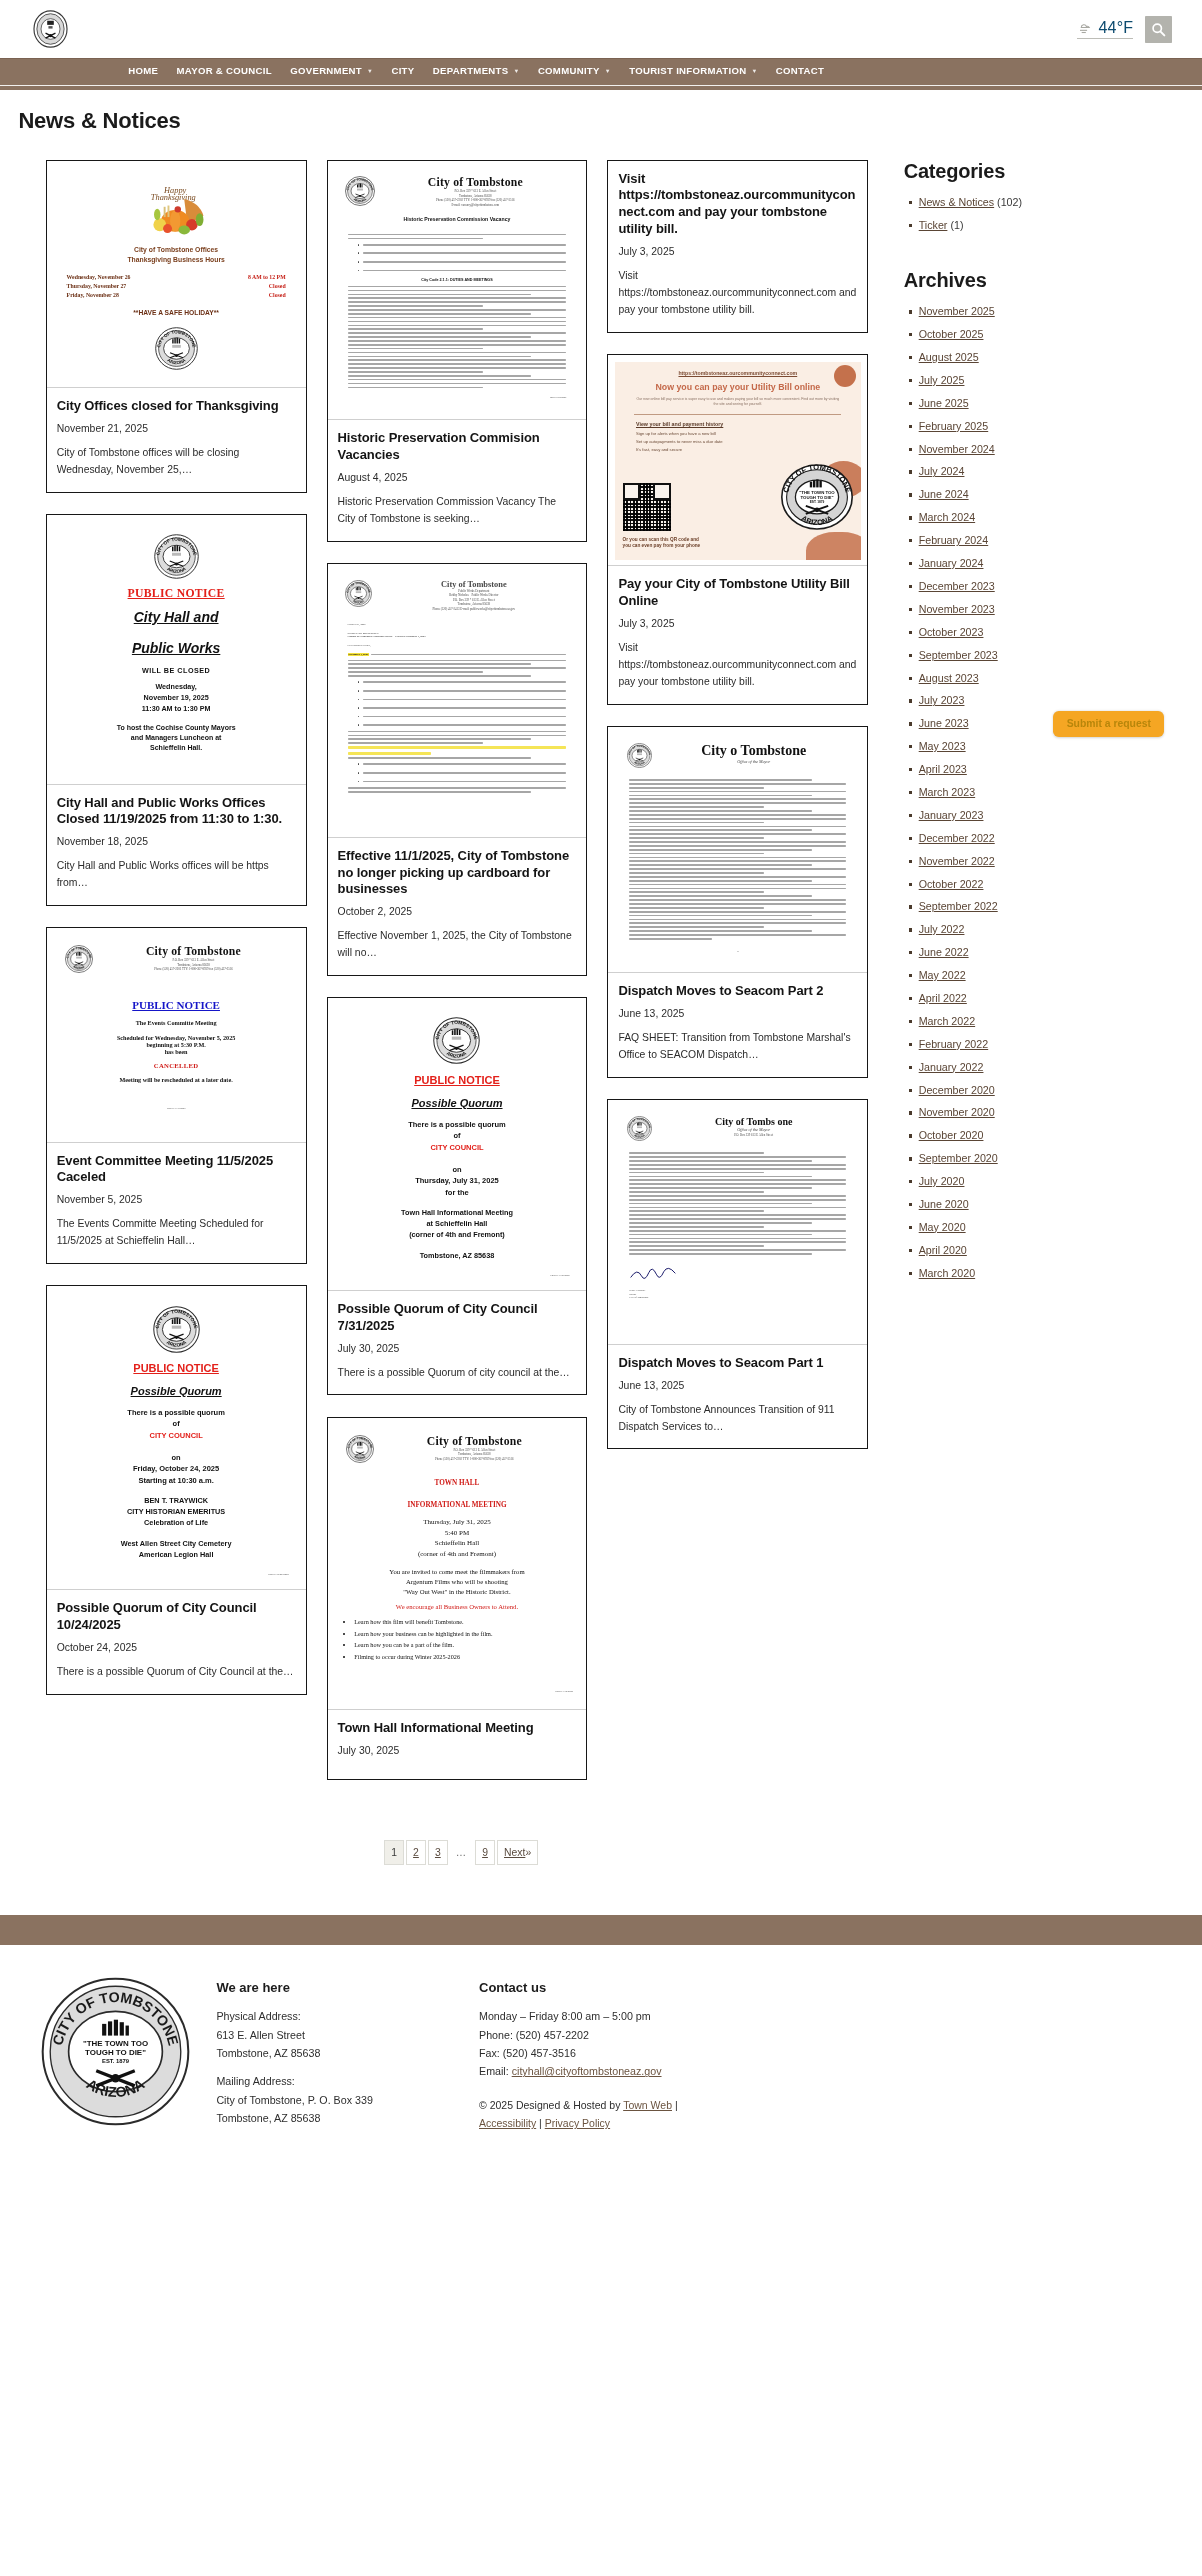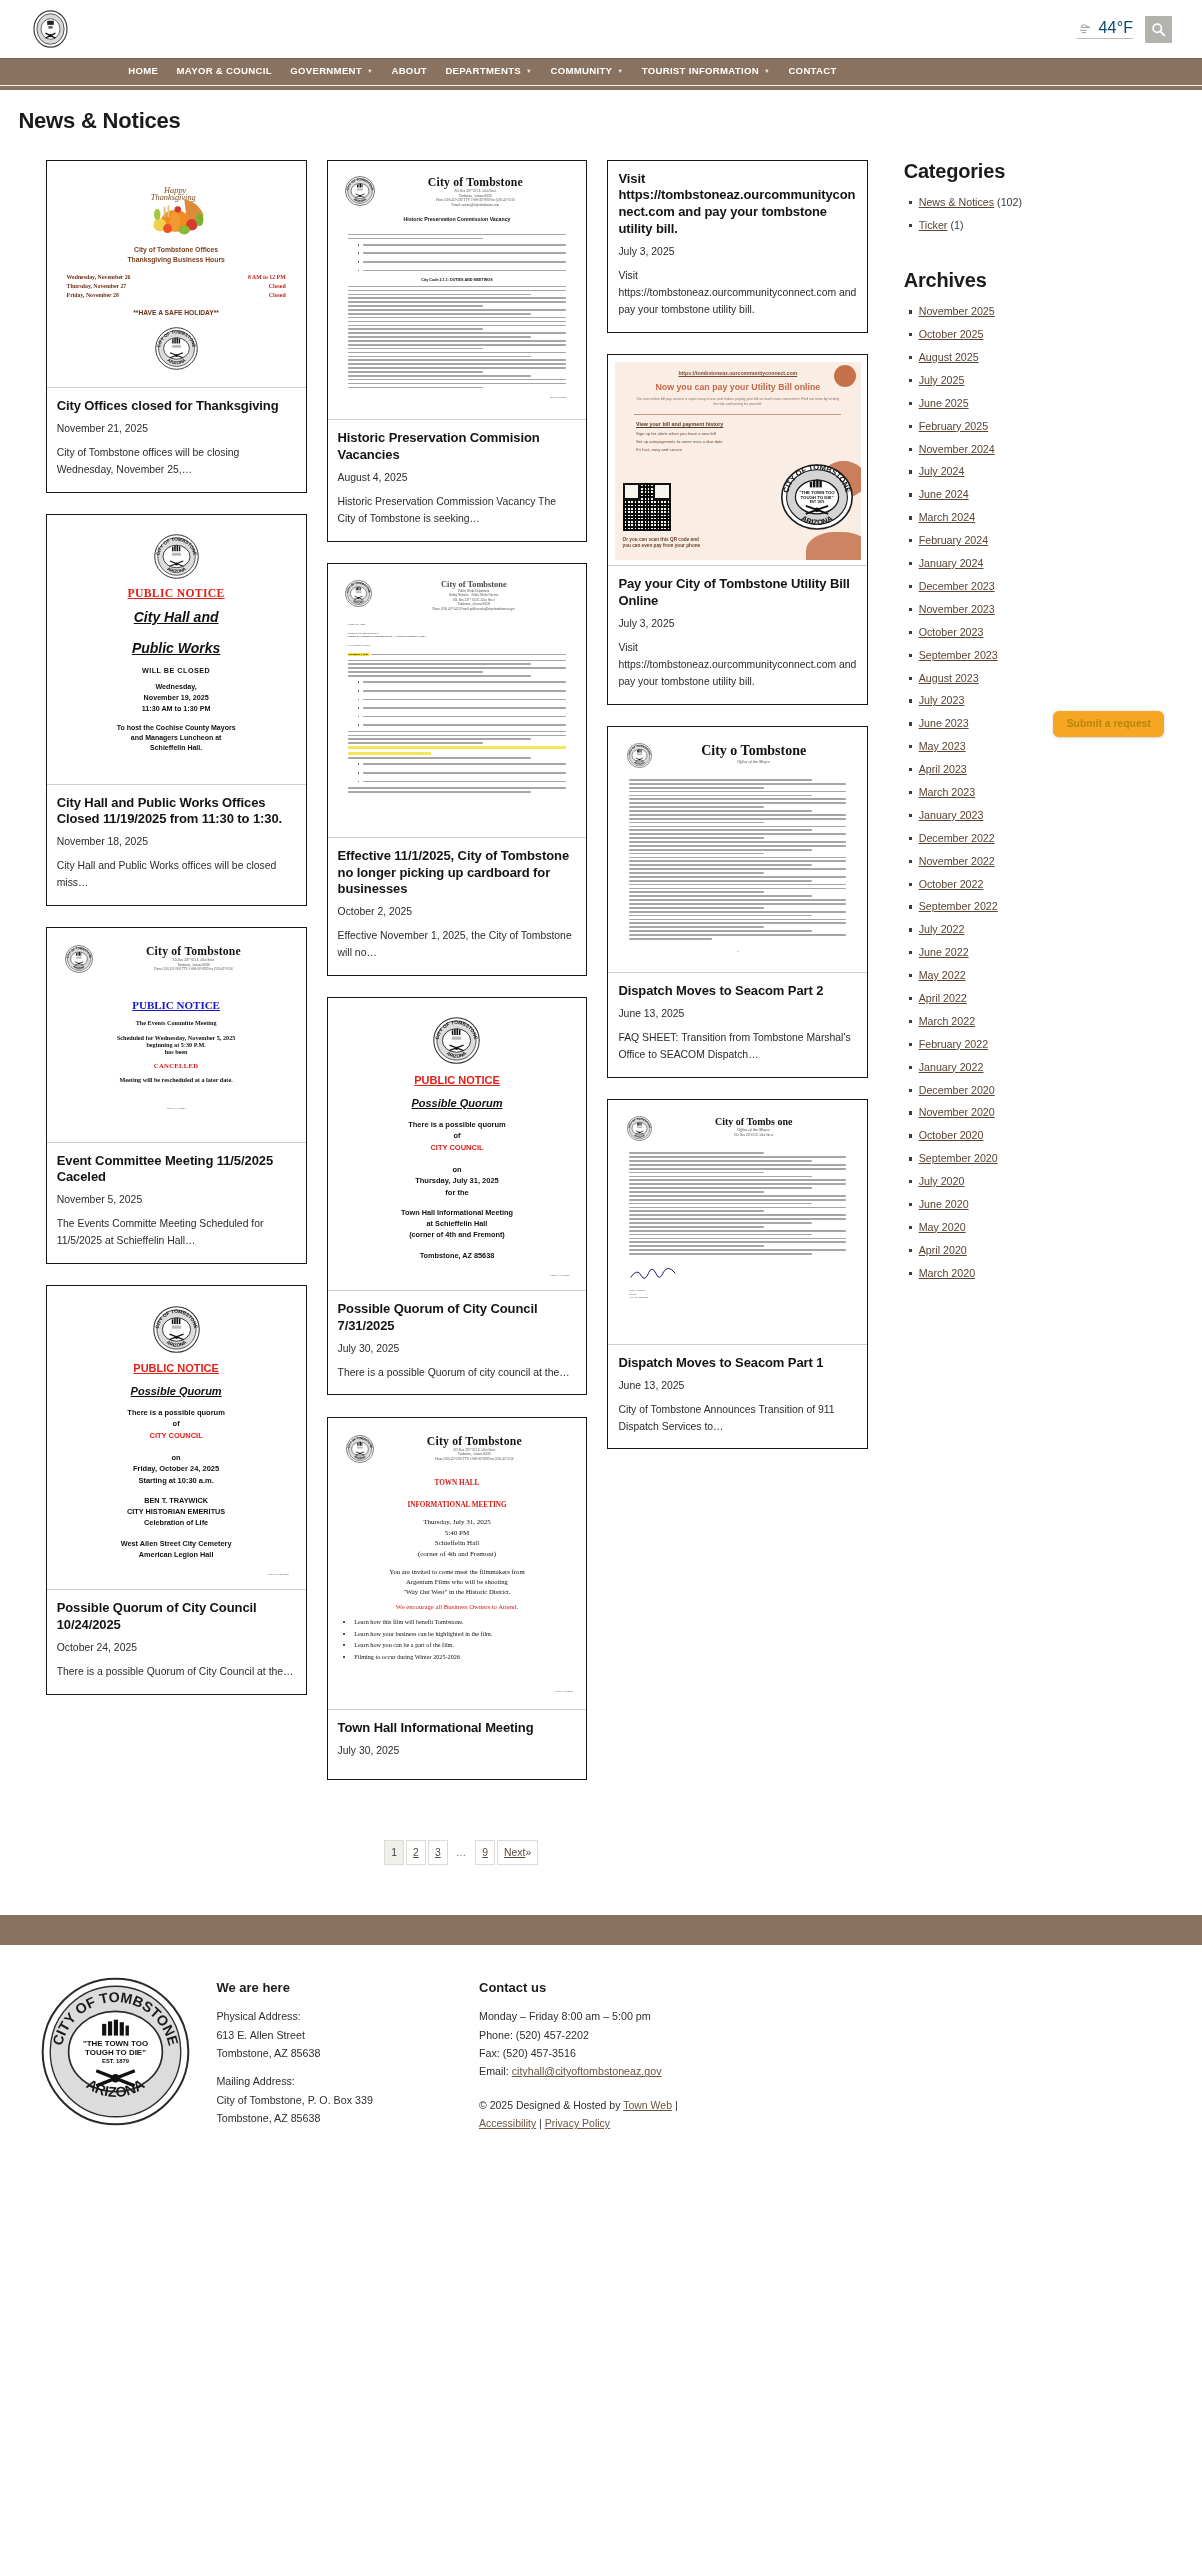--- a/index.html
+++ b/index.html
@@ -288,21 +288,21 @@
       <span>HOME</span>
     </a>
     <a class="nav-item">
       <span>MAYOR &amp; COUNCIL</span>
     </a>
     <a class="nav-item">
       <span>GOVERNMENT</span>
       <span class="caret">▼</span>
     </a>
     <a class="nav-item">
-      <span>ABOUT</span>
+      <span>CITY</span>
     </a>
     <a class="nav-item">
       <span>DEPARTMENTS</span>
       <span class="caret">▼</span>
     </a>
     <a class="nav-item">
       <span>COMMUNITY</span>
       <span class="caret">▼</span>
     </a>
     <a class="nav-item">
@@ -420,21 +420,21 @@
       <div class="pn-block2">
         <div>To host the Cochise County Mayors</div>
         <div>and Managers Luncheon at</div>
         <div>Schieffelin Hall.</div>
       </div>
       <div style="height:15px"></div>
     </div>
           </div><div class="card-body">
             <h2 class="card-title">City Hall and Public Works Offices Closed 11/19/2025 from 11:30 to 1:30.</h2>
             <div class="card-date">November 18, 2025</div>
-            <p class="card-excerpt">City Hall and Public Works offices will be closed miss…</p>
+            <p class="card-excerpt">City Hall and Public Works offices will be https from…</p>
           </div></article><article class="card"><div class="card-media">
             <div class="flyer" style="padding:6.7px 6.7px 11.7px">
       <div class="lh">
         <div><svg width="28" height="28" viewBox="0 0 60 60" aria-hidden="true">
     <ellipse cx="30" cy="30" rx="29" ry="29" fill="#fff" stroke="#2b2b2b" stroke-width="1.3"></ellipse>
     <ellipse cx="30" cy="30" rx="25" ry="25" fill="#dcdcdc" stroke="#2b2b2b" stroke-width="1"></ellipse>
     <ellipse cx="30" cy="30" rx="18" ry="15" fill="#fff" stroke="#2b2b2b" stroke-width="1.2"></ellipse>
     <path id="a34" d="M7 32 A23 23 0 0 1 53 32" fill="none"></path>
     <text font-family="Liberation Sans, sans-serif" font-size="6.2" font-weight="bold" fill="#111">
       <textPath href="#a34" startOffset="50%" text-anchor="middle">CITY OF TOMBSTONE</textPath></text>

